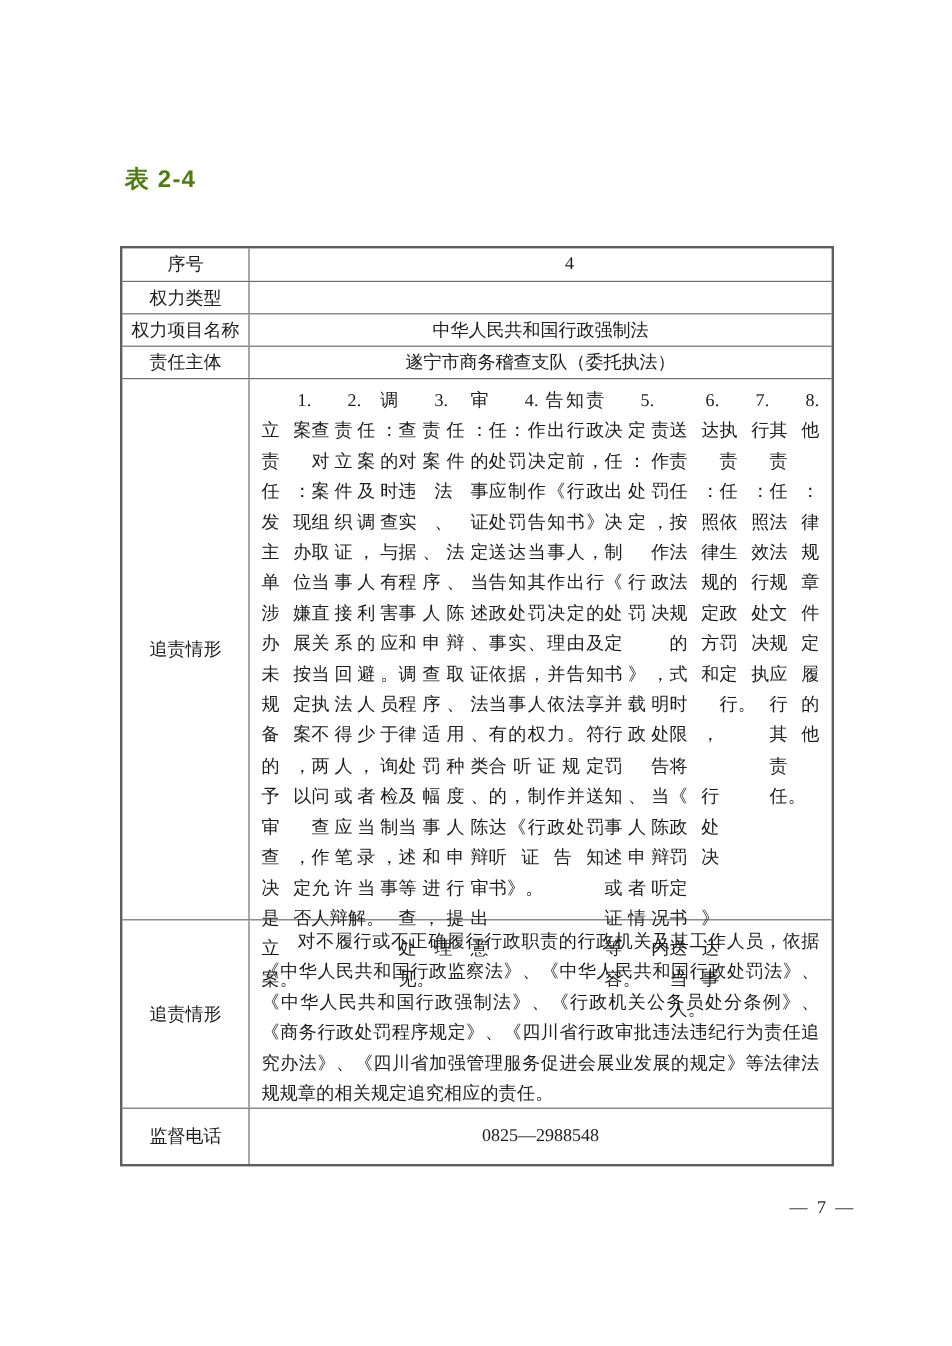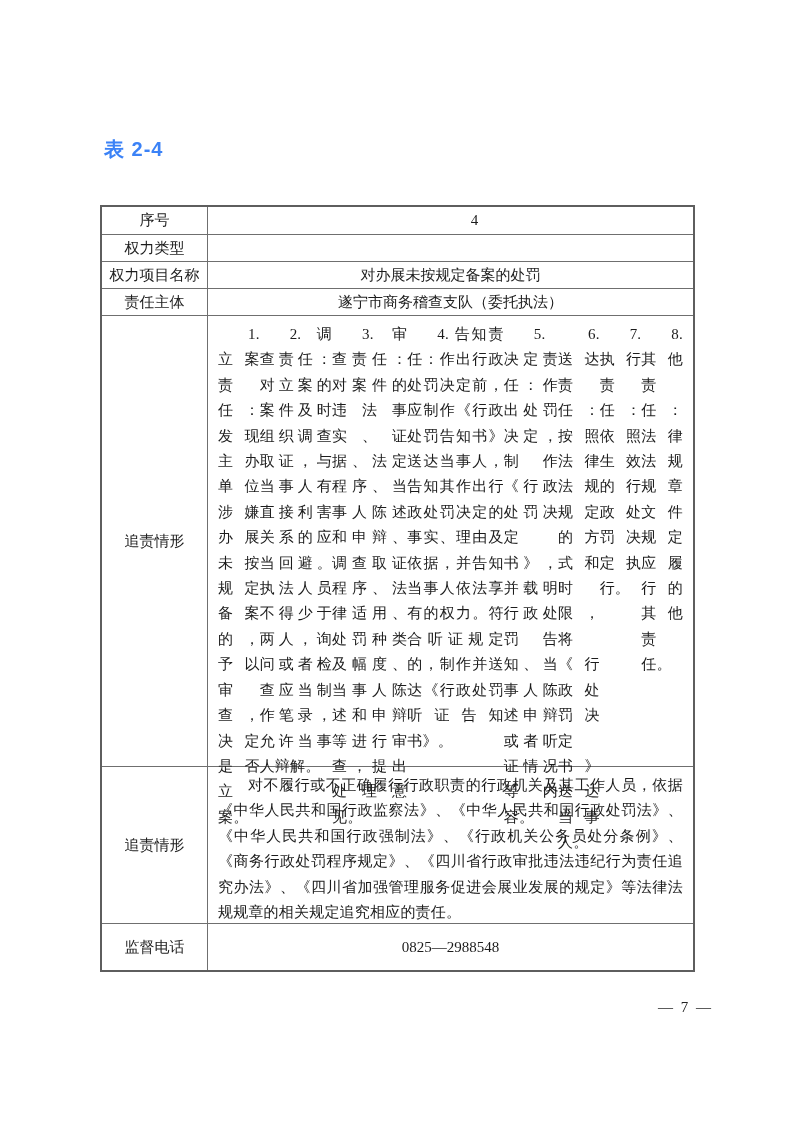--- a/index.html
+++ b/index.html
@@ -16,21 +16,21 @@
     overflow: hidden;
   }
   .doc-title {
     position: absolute;
     left: 104px;
     top: 136px;
     font-family: "Liberation Sans", "DejaVu Sans", sans-serif;
     font-weight: bold;
     font-size: 20px;
     letter-spacing: 1px;
-    color: #3b82f6;
+    color: #4d7c0f;
   }
   .resp-table {
     position: absolute;
     left: 100px;
     top: 205px;
     width: 595px;
     box-sizing: border-box;
     border: 2px solid #5e5e5e;
     background: #ffffff;
   }
@@ -108,21 +108,21 @@
     <div class="cell-label">序号</div>
     <div class="cell-value">4</div>
   </div>
 
   <div class="t-row row-short">
     <div class="cell-label">权力类型</div>
   </div>
 
   <div class="t-row row-short">
     <div class="cell-label">权力项目名称</div>
-    <div class="cell-value">对办展未按规定备案的处罚</div>
+    <div class="cell-value">中华人民共和国行政强制法</div>
   </div>
 
   <div class="t-row row-short">
     <div class="cell-label">责任主体</div>
     <div class="cell-value">遂宁市商务稽查支队（委托执法）</div>
   </div>
 
   <div class="t-row row-duty">
     <div class="cell-label">追责情形</div>
     <div class="cell-text">

